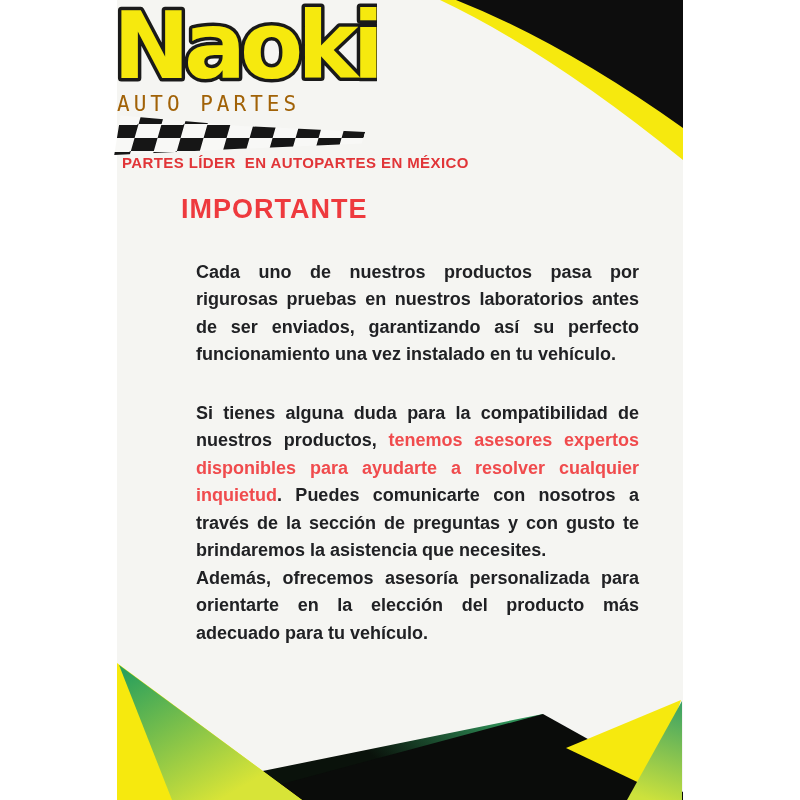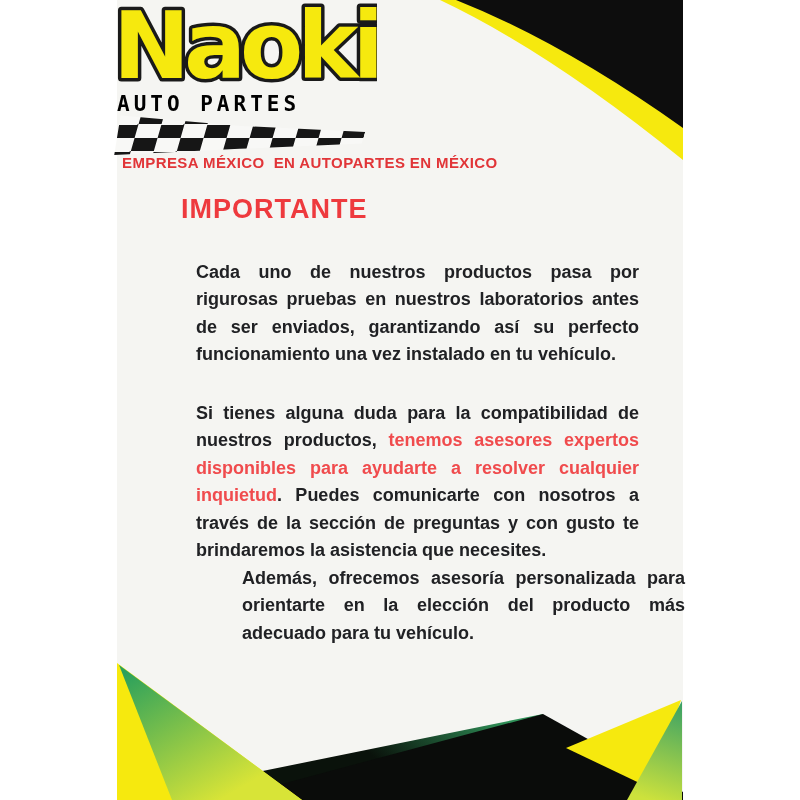--- a/index.html
+++ b/index.html
@@ -18,21 +18,21 @@
 
   .logo-svg { position: absolute; left: 105px; top: -4px; width: 272px; height: 104px; }
   .logo-svg text {
     font-family: "DejaVu Sans", "Liberation Sans", sans-serif;
     font-weight: bold; font-size: 92px; letter-spacing: -6px;
     fill: #f6e90e; stroke: #1a1a1a; stroke-width: 7px; stroke-linejoin: round;
   }
 
   .logo-subtext {
     position: absolute; left: 117px; top: 92px;
-    font-size: 21px; font-weight: 700; letter-spacing: 4px; color: #000000;
+    font-size: 21px; font-weight: 400; letter-spacing: 4px; color: #a16207;
     font-family: "DejaVu Sans Mono", "Liberation Mono", monospace;
     white-space: pre;
   }
 
   .flag {
     position: absolute; left: 113px; top: 111px; width: 252px; height: 44px;
     background: repeating-conic-gradient(#161616 0% 25%, #f8f8f6 0% 50%);
     background-size: 46px 27px;
     clip-path: polygon(1% 10%, 50% 34%, 100% 48%, 100% 74%, 52% 86%, 3% 100%);
     transform: skewX(-16deg);
@@ -50,21 +50,21 @@
     font-size: 27px; font-weight: 800; color: #ee3a3e; letter-spacing: 1px;
   }
 
   .para {
     position: absolute; left: 196px; width: 443px;
     font-size: 18px; line-height: 27.4px; font-weight: 700;
     color: #202124; text-align: justify;
   }
   .para-1 { top: 259px; }
   .para-2 { top: 400px; }
-  .para-3 { top: 565px; margin-left: 46px; }
+  .para-3 { top: 565px; }
   .hl { color: #f04b4d; }
 </style>
 </head>
 <body>
 
 <div class="artwork"></div>
 
 <svg class="deco-svg" viewBox="0 0 800 800">
   <defs>
     <linearGradient id="gLeft" gradientUnits="userSpaceOnUse" x1="140" y1="663" x2="220" y2="800">
@@ -95,21 +95,21 @@
 </svg>
 
 <svg class="logo-svg" viewBox="0 0 272 104">
   <text x="8" y="82" paint-order="stroke fill">Naoki</text>
 </svg>
 
 <div class="logo-subtext">AUTO PARTES</div>
 
 <div class="flag"></div>
 
-<div class="tagline">EMPRESA MÉXICO  EN AUTOPARTES EN MÉXICO</div>
+<div class="tagline">PARTES LÍDER  EN AUTOPARTES EN MÉXICO</div>
 
 <div class="heading">IMPORTANTE</div>
 
 <div class="para para-1">Cada uno de nuestros productos pasa por rigurosas pruebas en nuestros laboratorios antes de ser enviados, garantizando así su perfecto funcionamiento una vez instalado en tu vehículo.</div>
 
 <div class="para para-2"><span>Si tienes alguna duda para la compatibilidad de nuestros productos, </span><span class="hl">tenemos asesores expertos disponibles para ayudarte a resolver cualquier inquietud</span><span>. Puedes comunicarte con nosotros a través de la sección de preguntas y con gusto te brindaremos la asistencia que necesites.</span></div>
 
 <div class="para para-3">Además, ofrecemos asesoría personalizada para orientarte en la elección del producto más adecuado para tu vehículo.</div>
 
 </body></html>

